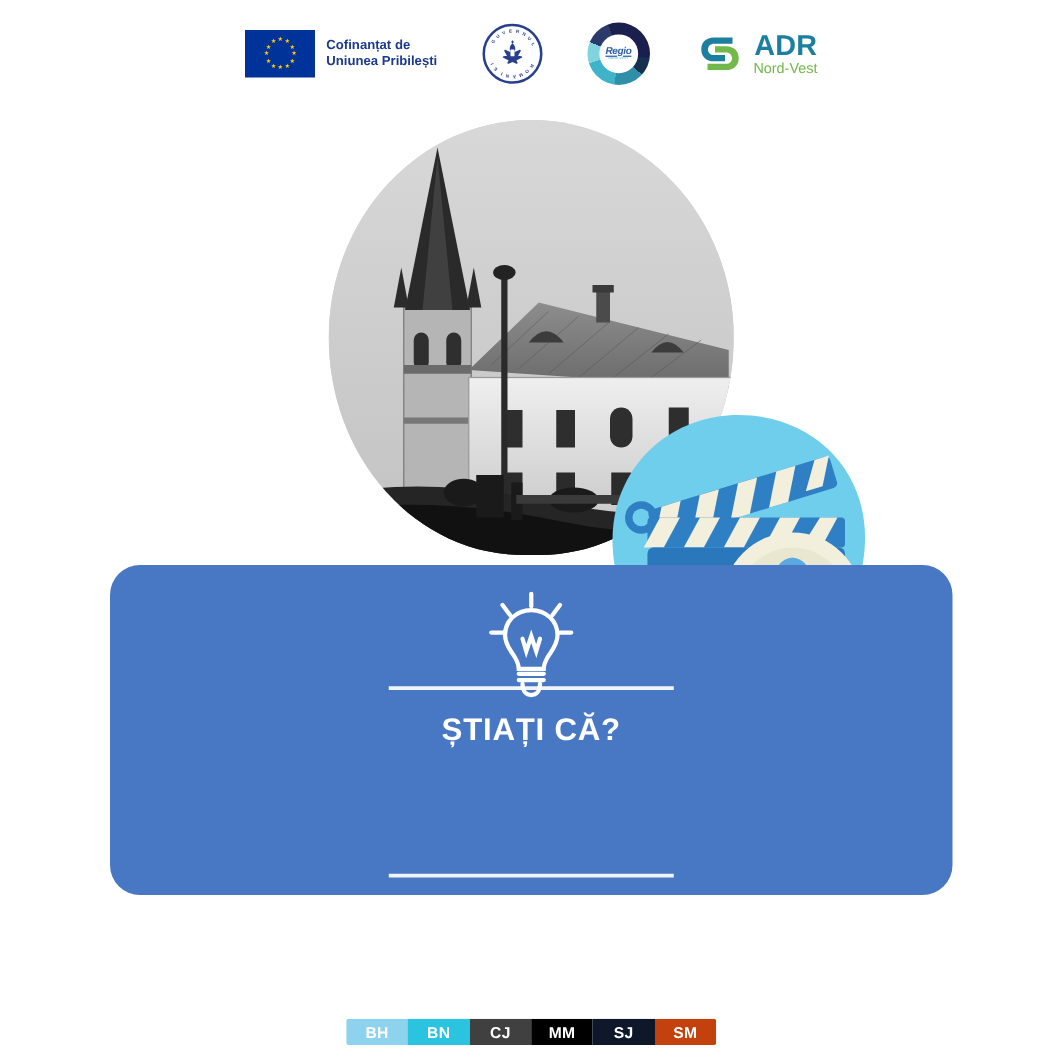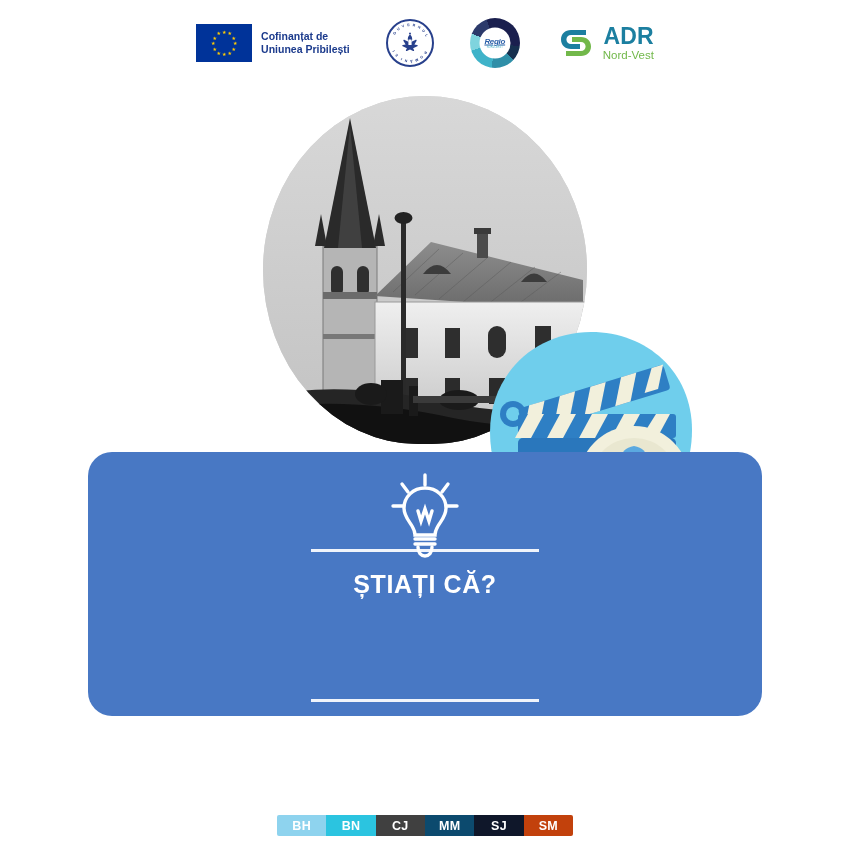--- a/index.html
+++ b/index.html
@@ -493,19 +493,19 @@
 
     <div class="fact-title">ȘTIAȚI CĂ?</div>
     <div class="bottom-rule"></div>
   </div>
 
   <div class="footer">
     <div class="county-bar" id="county-bar">
         <div class="county-cell" style="background: rgb(142, 211, 238);">BH</div>
         <div class="county-cell" style="background: rgb(43, 196, 224);">BN</div>
         <div class="county-cell" style="background: #404040;">CJ</div>
-        <div class="county-cell" style="background: #0c4a6e;">MM</div>
+        <div class="county-cell" style="background: #000000;">MM</div>
         <div class="county-cell" style="background: #0f172a;">SJ</div>
         <div class="county-cell" style="background: #c2410c;">SM</div>
       </div>
   </div>
 
 </div>
 
 </body></html>

